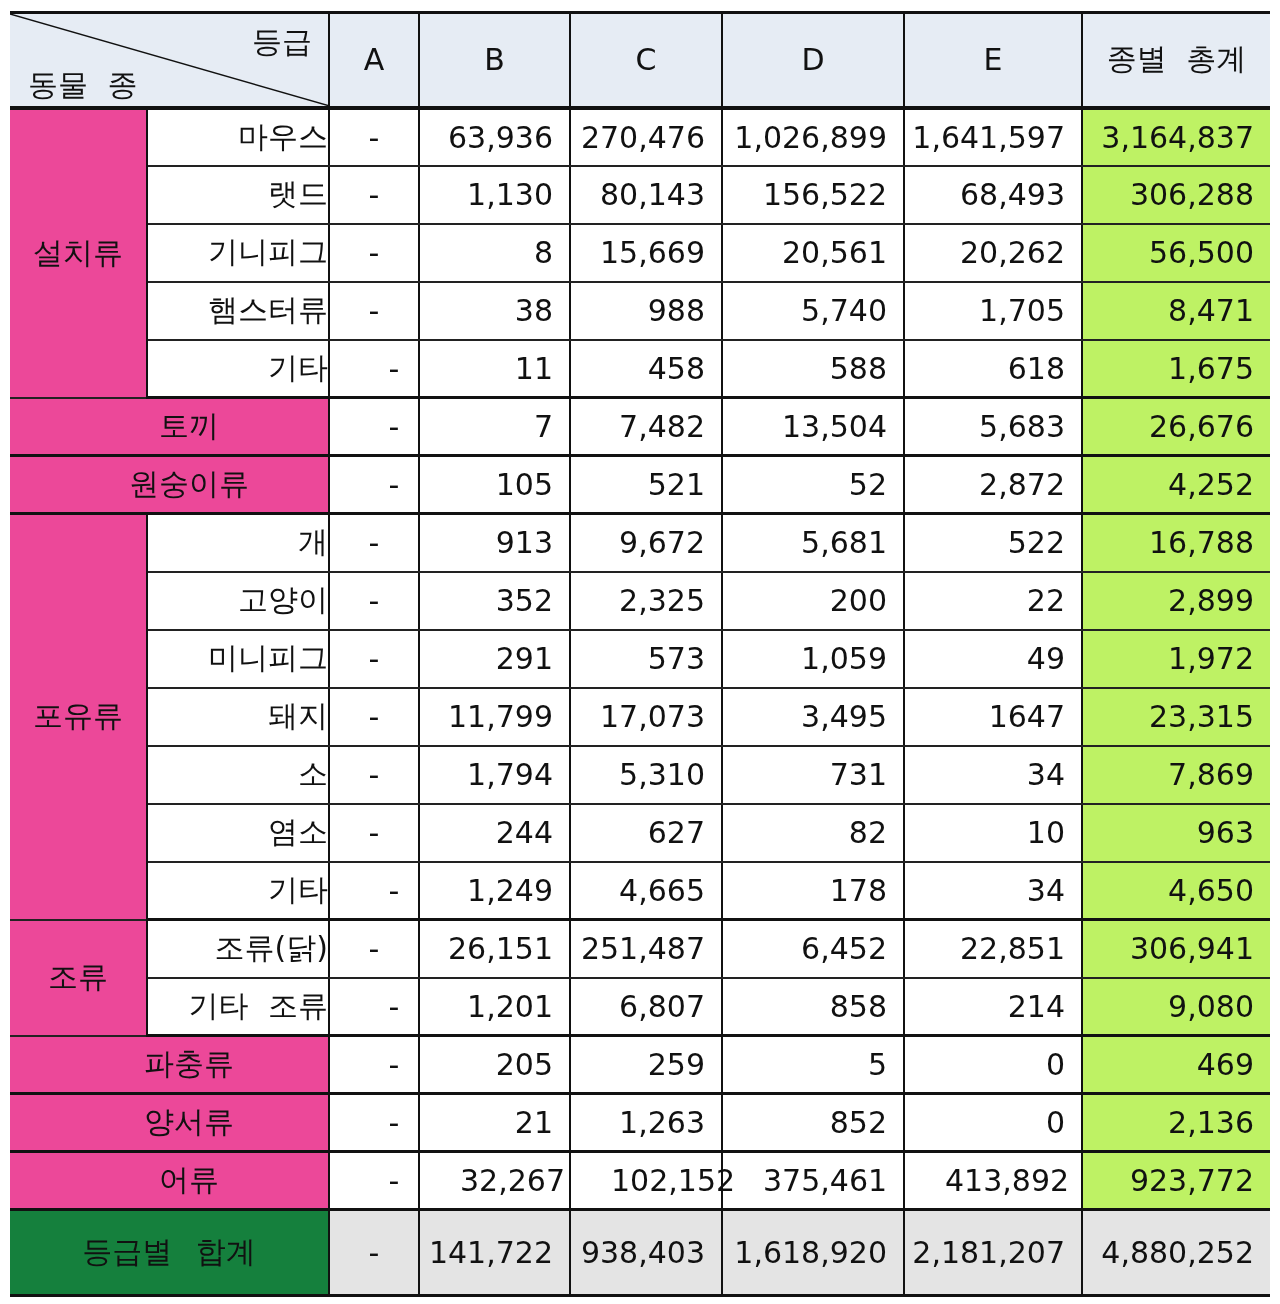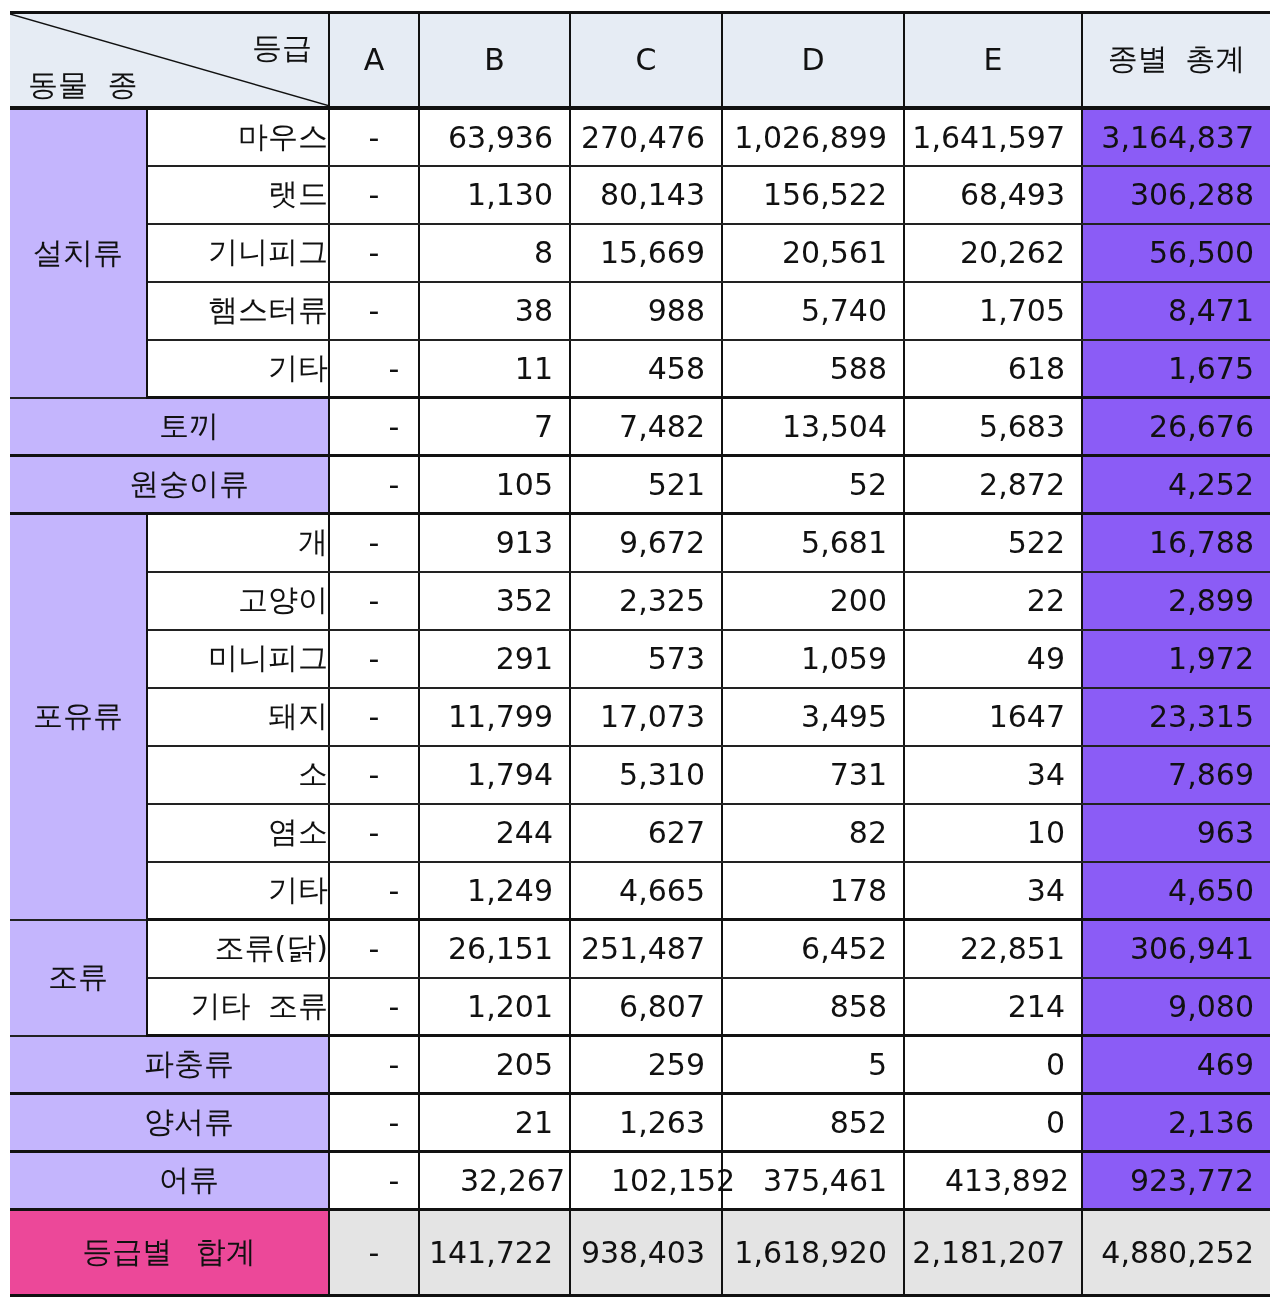--- a/index.html
+++ b/index.html
@@ -5,32 +5,32 @@
   html, body { margin: 0; padding: 0; background: #ffffff; }
   body { width: 1280px; height: 1304px; position: relative; font-family: "DejaVu Sans", "Liberation Sans", sans-serif; color: #111; }
   .wrap { position: absolute; left: 10px; top: 11px; width: 1260px; }
   table { border-collapse: collapse; width: 1260px; table-layout: fixed; }
   td, th { font-weight: normal; font-size: 30px; padding: 0; box-sizing: border-box; border-left: 2px solid #111; border-right: 2px solid #111; border-top: 2px solid #222; border-bottom: 2px solid #222; }
   tr > *:first-child { border-left: none; }
   tr > *:last-child { border-right: none; }
   thead th { background: #e6ecf4; height: 95px; text-align: center; border-top: 3px solid #111; border-bottom: 4px solid #111; letter-spacing: 0; }
   thead th.corner { position: relative; text-align: left; }
   .corner svg { position: absolute; left: 0; top: 0; width: 100%; height: 100%; }
-  .corner .grade { position: absolute; right: 16px; top: 14px; }
+  .corner .grade { position: absolute; right: 16px; top: 8px; }
   .corner .species { position: absolute; left: 18px; bottom: 0; word-spacing: 10px; }
   tbody td { height: 58px; }
-  td.cat { text-align: center; background: #c4b5fd; }
+  td.cat { text-align: center; background: #ec4899; }
   td.sub { text-align: right; }
   td.dash { text-align: center; }
   td.num { text-align: right; padding-right: 16px; }
-  td.tot { text-align: right; padding-right: 16px; background: #8b5cf6; }
+  td.tot { text-align: right; padding-right: 16px; background: #bef264; }
   tr.group-end td { border-bottom: 3px solid #111; padding-left: 40px; }
   tr.sum td { background: #e4e4e4; height: 86px; border-top: 3px solid #111; border-bottom: 3px solid #111; }
-  tr.sum td.cat { background: #ec4899; word-spacing: 14px; }
-  .spaced { word-spacing: 10px; font-family: Liberation Serif, serif; }
+  tr.sum td.cat { background: #15803d; word-spacing: 14px; }
+  .spaced { word-spacing: 10px; }
 </style>
 </head>
 <body>
 
 <div class="wrap">
 <table>
   <colgroup>
     <col style="width:137px">
         <col style="width:182px">
         <col style="width:90px">

